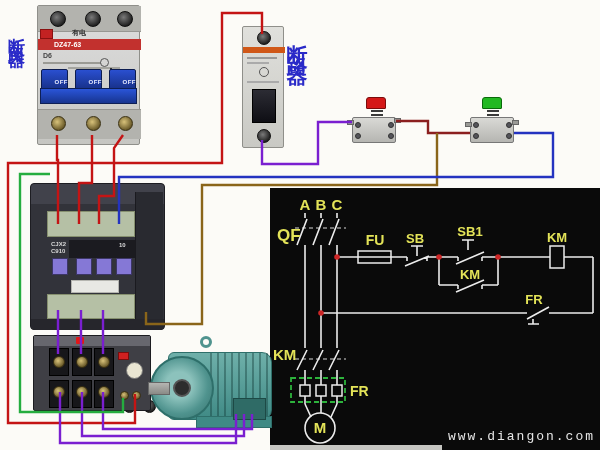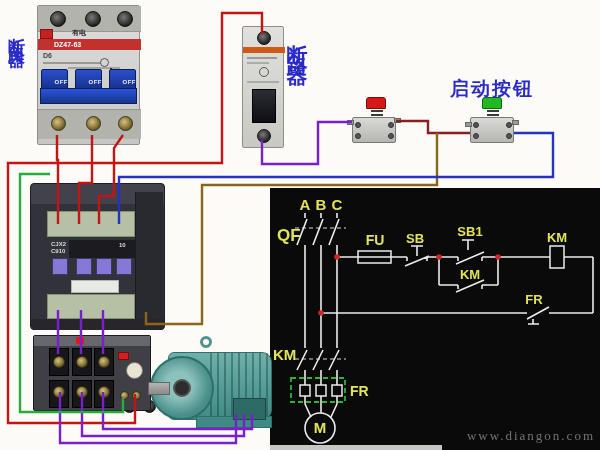--- a/index.html
+++ b/index.html
@@ -87,21 +87,21 @@
   .pbtn{width:48px;height:52px;}
   .pb-cap{top:5px;width:20px;height:12px;border-radius:3px 3px 1px 1px;}
   .pb-spring{top:18px;width:12px;height:11px;background:repeating-linear-gradient(180deg,#3a3a3a 0 2px,transparent 2px 4px);}
   .pb-body{left:0;top:25px;width:44px;height:26px;background:linear-gradient(#d9d9d5,#b5b5b1);border:1px solid #777;border-radius:2px;}
   .pb-dot{width:6px;height:6px;border-radius:50%;background:#54545a;border:1px solid #333;}
   .pb-tab{width:7px;height:5px;background:#9a9a96;border:1px solid #666;}
 
   
   .panel{left:270px;top:188px;width:330px;height:262px;background:var(--panel-bg);}
   .panel-strip{left:0;top:257px;width:172px;height:5px;background:#c6c6c2;}
-  .wm{right:5px;bottom:6px;color:#737373;font-family:Liberation Serif, serif;font-size:13px;letter-spacing:2px;}
+  .wm{right:5px;bottom:6px;color:#e5e5e5;font-family:Liberation Mono, monospace;font-size:13px;letter-spacing:2px;}
   .sy{fill:var(--schematic-yellow);font-family:"Liberation Sans",sans-serif;font-weight:bold;}
   .sline{stroke:var(--schematic-line);stroke-width:1.6;fill:none;}
   .sdash{stroke:#d8d8d8;stroke-width:1.2;fill:none;stroke-dasharray:4 3;}
   .srect{stroke:var(--schematic-line);stroke-width:1.5;fill:none;}
   .sgreen{stroke:var(--schematic-green);stroke-width:1.8;fill:none;stroke-dasharray:5 3;}
   .sdot{fill:var(--schematic-dot);}
 
   
   #wires{left:0;top:0;pointer-events:none;}
   .w{fill:none;stroke-width:2.4px;stroke-linejoin:miter;}
@@ -312,15 +312,14 @@
     <polyline class="w" style="stroke:var(--wire-purple)" points="81,310 81,354"></polyline>
     <polyline class="w" style="stroke:var(--wire-purple)" points="103,310 103,354"></polyline>
     <polyline class="w" style="stroke:var(--wire-purple)" points="60,392 60,443 236,443 236,414"></polyline>
     <polyline class="w" style="stroke:var(--wire-purple)" points="82,392 82,436 244,436 244,414"></polyline>
     <polyline class="w" style="stroke:var(--wire-purple)" points="103,392 103,429 252,429 252,414"></polyline>
     <polyline class="w" style="stroke:var(--wire-green)" points="50,174 20,174 20,412 123,412 123,398"></polyline>
   </svg>
 
   <div class="zh lbl-b1">断路器</div>
   <div class="zh lbl-b2">断路器</div>
-  <div class="lbl-start">启动按钮</div>
 
 </div>
 
 </body></html>

